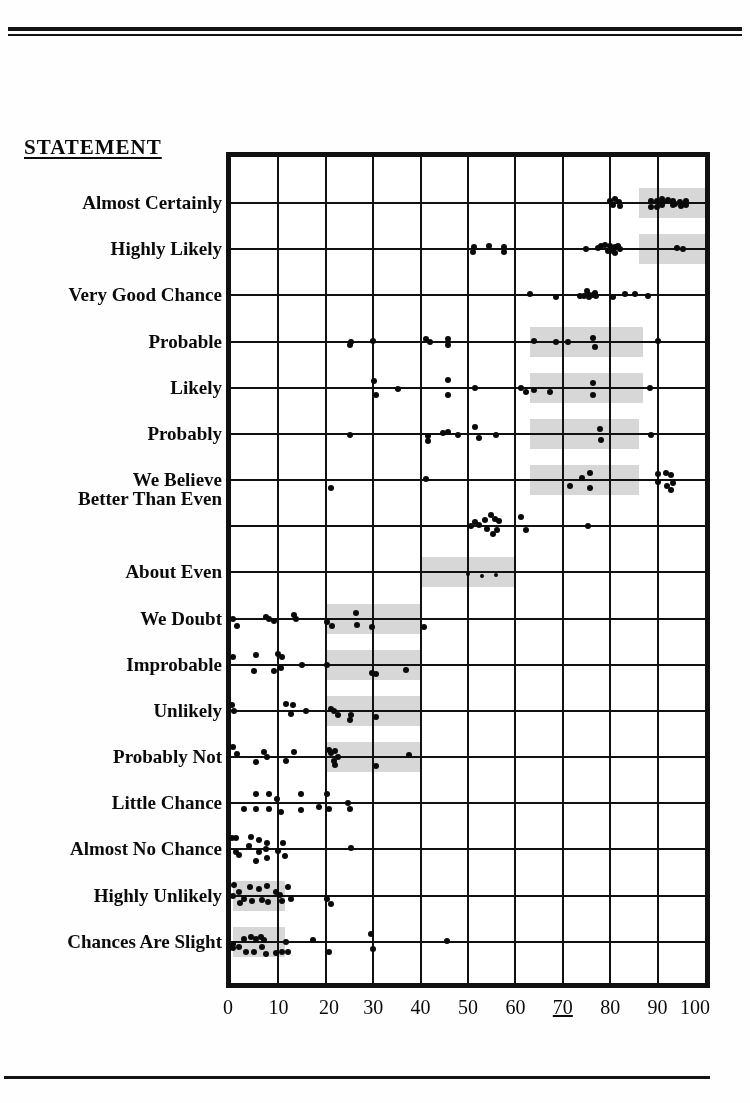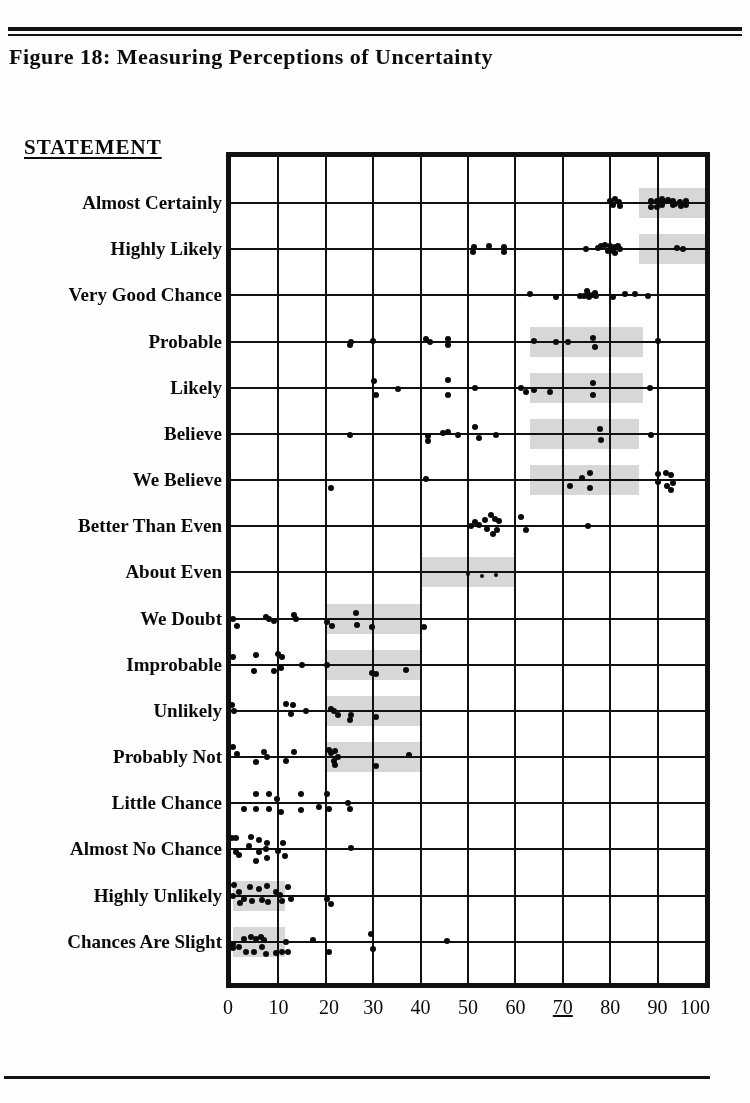--- a/index.html
+++ b/index.html
@@ -24,32 +24,31 @@
   .x-tick{position:absolute;width:48px;text-align:center;font-size:20px;line-height:22px;}
   #x-axis-label{position:absolute;left:231px;top:1033px;width:474px;text-align:center;
     font-size:23px;letter-spacing:.5px;}
   #bottom-rule{position:absolute;left:4px;top:1076px;width:706px;height:3px;background:#141414;}
 </style>
 <title>Figure 18: Measuring Perceptions of Uncertainty</title></head>
 <body>
 
 <div id="page">
   <div id="top-rule"></div>
-  <div id="figure-title">Figure 18: Measuring Perceptions of Uncertainty</div>
   <div id="statement-header">STATEMENT</div>
 
   <div id="row-labels">
       <div class="row-label" style="left: 2px; width: 220px; top: 192px;">Almost Certainly</div>
       <div class="row-label" style="left: 2px; width: 220px; top: 238.17px;">Highly Likely</div>
       <div class="row-label" style="left: 2px; width: 220px; top: 284.34px;">Very Good Chance</div>
       <div class="row-label" style="left: 2px; width: 220px; top: 330.51px;">Probable</div>
       <div class="row-label" style="left: 2px; width: 220px; top: 376.68px;">Likely</div>
-      <div class="row-label" style="left: 2px; width: 220px; top: 422.85px;">Believe</div>
+      <div class="row-label" style="left: 2px; width: 220px; top: 422.85px;">Probably</div>
       <div class="row-label" style="left: 2px; width: 220px; top: 469.02px;">We Believe</div>
-      <div class="row-label" style="left: 2px; width: 220px; top: 515px;">Better Than Even</div>
+      <div class="row-label" style="left: 2px; width: 220px; top: 488px;">Better Than Even</div>
       <div class="row-label" style="left: 2px; width: 220px; top: 561.36px;">About Even</div>
       <div class="row-label" style="left: 2px; width: 220px; top: 607.53px;">We Doubt</div>
       <div class="row-label" style="left: 2px; width: 220px; top: 653.7px;">Improbable</div>
       <div class="row-label" style="left: 2px; width: 220px; top: 699.87px;">Unlikely</div>
       <div class="row-label" style="left: 2px; width: 220px; top: 746.04px;">Probably Not</div>
       <div class="row-label" style="left: 2px; width: 220px; top: 792.21px;">Little Chance</div>
       <div class="row-label" style="left: 2px; width: 220px; top: 838.38px;">Almost No Chance</div>
       <div class="row-label" style="left: 2px; width: 220px; top: 884.55px;">Highly Unlikely</div>
       <div class="row-label" style="left: 2px; width: 220px; top: 930.72px;">Chances Are Slight</div>
     </div>

